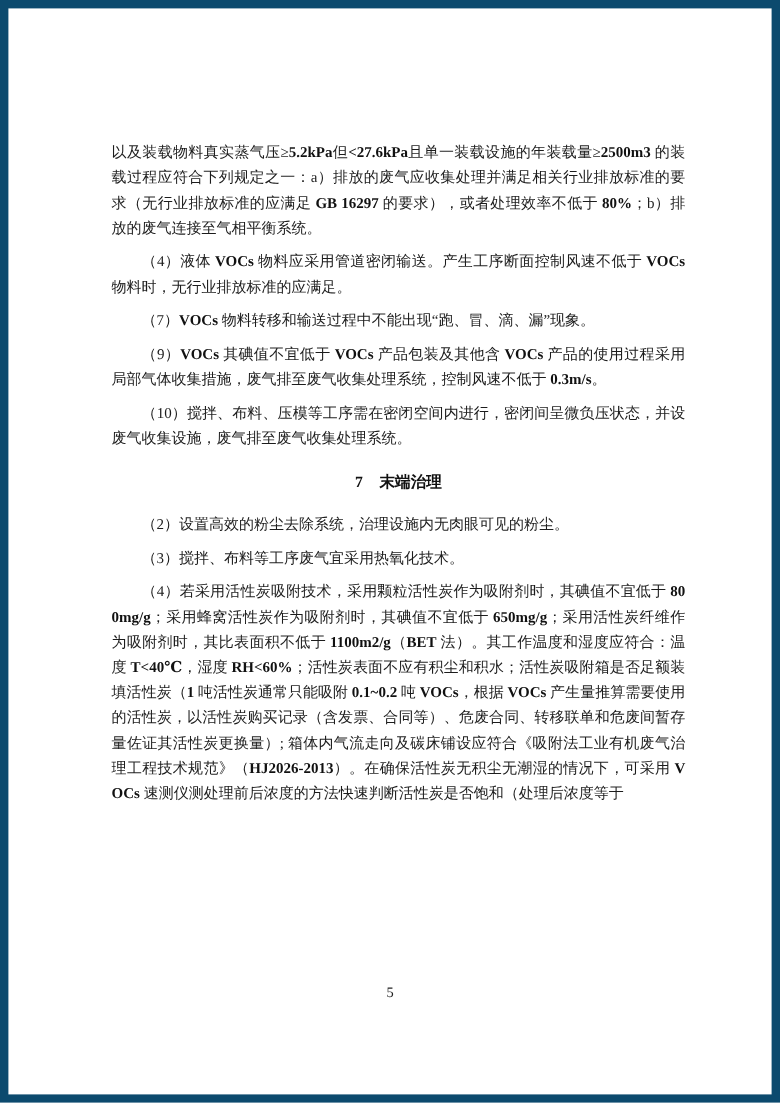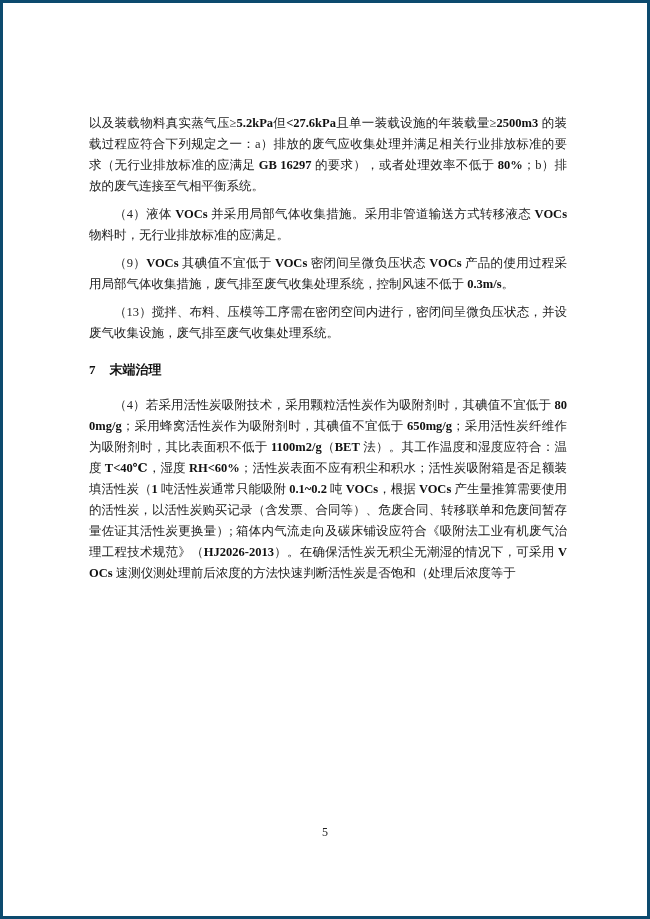--- a/index.html
+++ b/index.html
@@ -9,21 +9,21 @@
   }
   .page {
     position: relative;
     width: 650px;
     height: 919px;
     background: #ffffff;
     overflow: hidden;
     font-family: "Liberation Serif", "DejaVu Serif", serif;
     color: #1c1c1c;
     box-sizing: border-box;
-    border: 3px solid #0c4a6e;
+    border: 7px solid #0c4a6e;
   }
   .content {
     position: absolute;
     left: 86px;
     top: 110px;
     width: 478px;
   }
   p.body {
     font-size: 12.5px;
     line-height: 21px;
@@ -37,20 +37,21 @@
   }
   .em {
     font-weight: bold;
     color: #111111;
   }
   .heading {
     font-size: 13px;
     font-weight: bold;
     margin: 17px 0 16px 0;
     color: #111111;
+    text-align: center;
   }
   .heading .h-num {
     display: inline-block;
     margin-right: 14px;
   }
   .footer {
     position: absolute;
     left: 0;
     bottom: 76px;
     width: 100%;
@@ -60,22 +61,25 @@
     font-size: 12px;
     color: #222222;
   }
 </style>
 </head>
 <body>
 
 <div class="page">
   <div class="content">
       <p class="body noindent"><span>以及装载物料真实蒸气压≥</span><span class="em">5.2kPa</span><span>但</span><span class="em">&lt;27.6kPa</span><span>且单一装载设施的年装载量≥</span><span class="em">2500m3</span><span> 的装载过程应符合下列规定之一：a）排放的废气应收集处理并满足相关行业排放标准的要求（无行业排放标准的应满足 </span><span class="em">GB 16297</span><span> 的要求），或者处理效率不低于 </span><span class="em">80%</span><span>；b）排放的废气连接至气相平衡系统。</span></p>
-      <p class="body"><span>（4）液体 </span><span class="em">VOCs</span><span> 并采用局部气体收集措施。采用非管道输送方式转移液态 </span><span class="em">VOCs</span><span> 物料时，无行业排放标准的应满足。</span></p>
-      <p class="body"><span>（9）</span><span class="em">VOCs</span><span> 其碘值不宜低于 </span><span class="em">VOCs</span><span> 密闭间呈微负压状态 </span><span class="em">VOCs</span><span> 产品的使用过程采用局部气体收集措施，废气排至废气收集处理系统，控制风速不低于 </span><span class="em">0.3m/s</span><span>。</span></p>
-      <p class="body"><span>（13）搅拌、布料、压模等工序需在密闭空间内进行，密闭间呈微负压状态，并设废气收集设施，废气排至废气收集处理系统。</span></p>
+      <p class="body"><span>（4）液体 </span><span class="em">VOCs</span><span> 物料应采用管道密闭输送。产生工序断面控制风速不低于 </span><span class="em">VOCs</span><span> 物料时，无行业排放标准的应满足。</span></p>
+      <p class="body"><span>（7）</span><span class="em">VOCs</span><span> 物料转移和输送过程中不能出现“跑、冒、滴、漏”现象。</span></p>
+      <p class="body"><span>（9）</span><span class="em">VOCs</span><span> 其碘值不宜低于 </span><span class="em">VOCs</span><span> 产品包装及其他含 </span><span class="em">VOCs</span><span> 产品的使用过程采用局部气体收集措施，废气排至废气收集处理系统，控制风速不低于 </span><span class="em">0.3m/s</span><span>。</span></p>
+      <p class="body"><span>（10）搅拌、布料、压模等工序需在密闭空间内进行，密闭间呈微负压状态，并设废气收集设施，废气排至废气收集处理系统。</span></p>
       <div class="heading"><span class="h-num">7</span><span class="h-text">末端治理</span></div>
+      <p class="body"><span>（2）设置高效的粉尘去除系统，治理设施内无肉眼可见的粉尘。</span></p>
+      <p class="body"><span>（3）搅拌、布料等工序废气宜采用热氧化技术。</span></p>
       <p class="body"><span>（4）若采用活性炭吸附技术，采用颗粒活性炭作为吸附剂时，其碘值不宜低于 </span><span class="em">800mg/g</span><span>；采用蜂窝活性炭作为吸附剂时，其碘值不宜低于 </span><span class="em">650mg/g</span><span>；采用活性炭纤维作为吸附剂时，其比表面积不低于 </span><span class="em">1100m2/g</span><span>（</span><span class="em">BET</span><span> 法）。其工作温度和湿度应符合：温度 </span><span class="em">T&lt;40℃</span><span>，湿度 </span><span class="em">RH&lt;60%</span><span>；活性炭表面不应有积尘和积水；活性炭吸附箱是否足额装填活性炭（</span><span class="em">1</span><span> 吨活性炭通常只能吸附 </span><span class="em">0.1~0.2</span><span> 吨 </span><span class="em">VOCs</span><span>，根据 </span><span class="em">VOCs</span><span> 产生量推算需要使用的活性炭，以活性炭购买记录（含发票、合同等）、危废合同、转移联单和危废间暂存量佐证其活性炭更换量）; 箱体内气流走向及碳床铺设应符合《吸附法工业有机废气治理工程技术规范》（</span><span class="em">HJ2026-2013</span><span>）。在确保活性炭无积尘无潮湿的情况下，可采用 </span><span class="em">VOCs</span><span> 速测仪测处理前后浓度的方法快速判断活性炭是否饱和（处理后浓度等于</span></p>
     </div>
   <div class="footer">
     <span class="page-number">5</span>
   </div>
 </div>
 
 </body></html>

